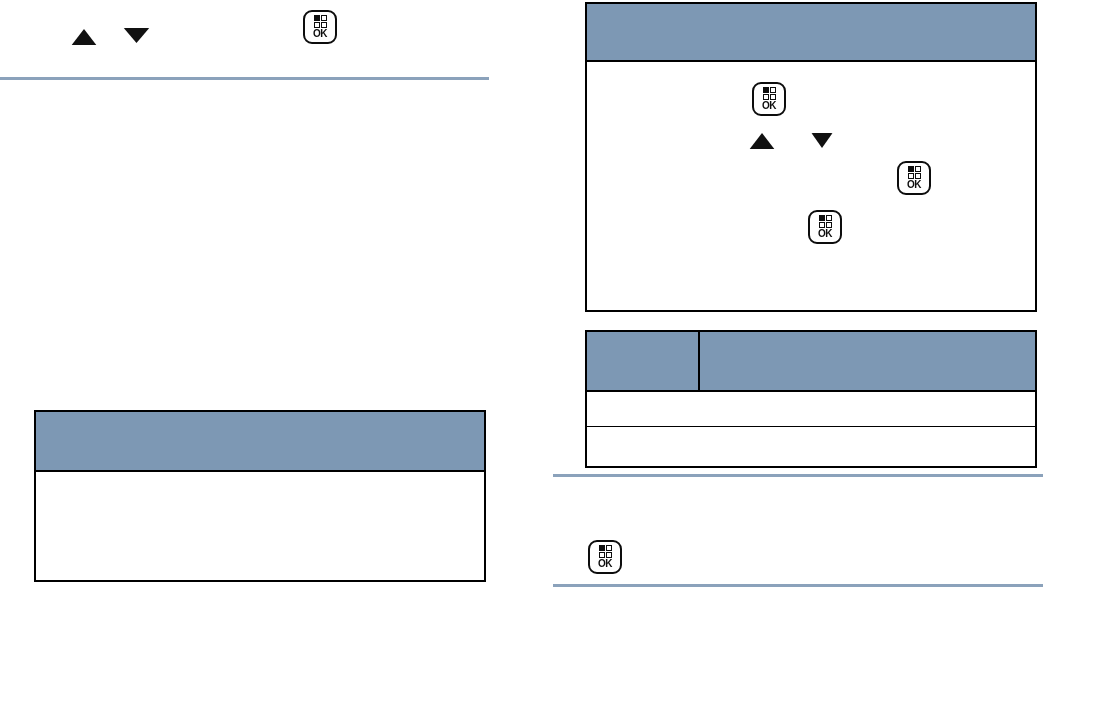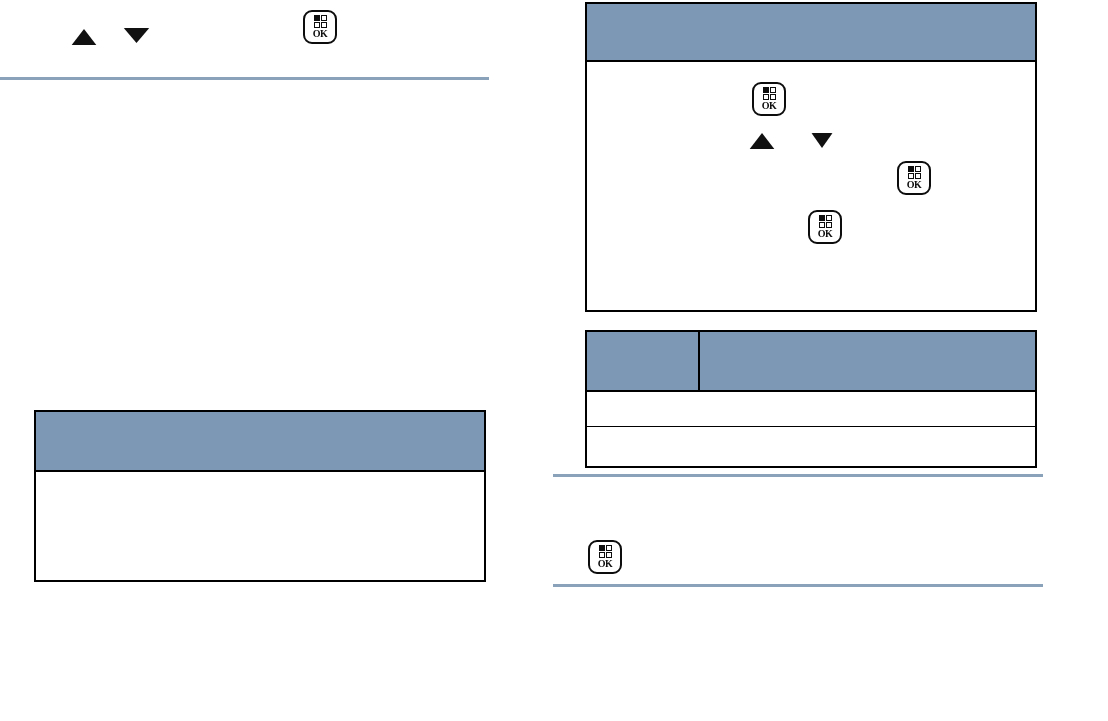--- a/index.html
+++ b/index.html
@@ -1,21 +1,21 @@
 <!DOCTYPE html>
 <html><head>
 <meta charset="utf-8">
 <style>
   * { margin:0; padding:0; box-sizing:border-box; }
   html,body { background:#ffffff; }
   .page {
     position:relative;
     width:1108px; height:616px;
     background:#ffffff;
-    font-family:Liberation Serif, serif;
+    font-family:Liberation Sans, sans-serif;
     overflow:hidden;
     padding-left:28px;
   }
   
   .ok-icon {
     position:absolute; width:34px; height:34px;
     border:2.5px solid #0d0d0d; border-radius:9px;
     background:#fff;
     display:flex; flex-direction:column; align-items:center; justify-content:center;
     gap:1px;

